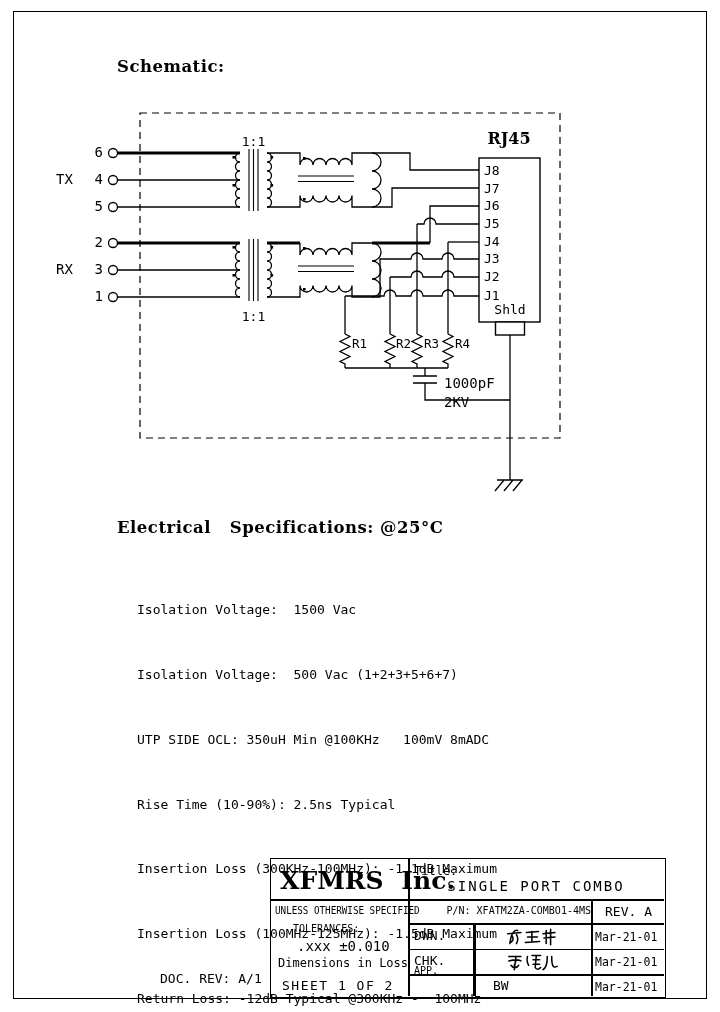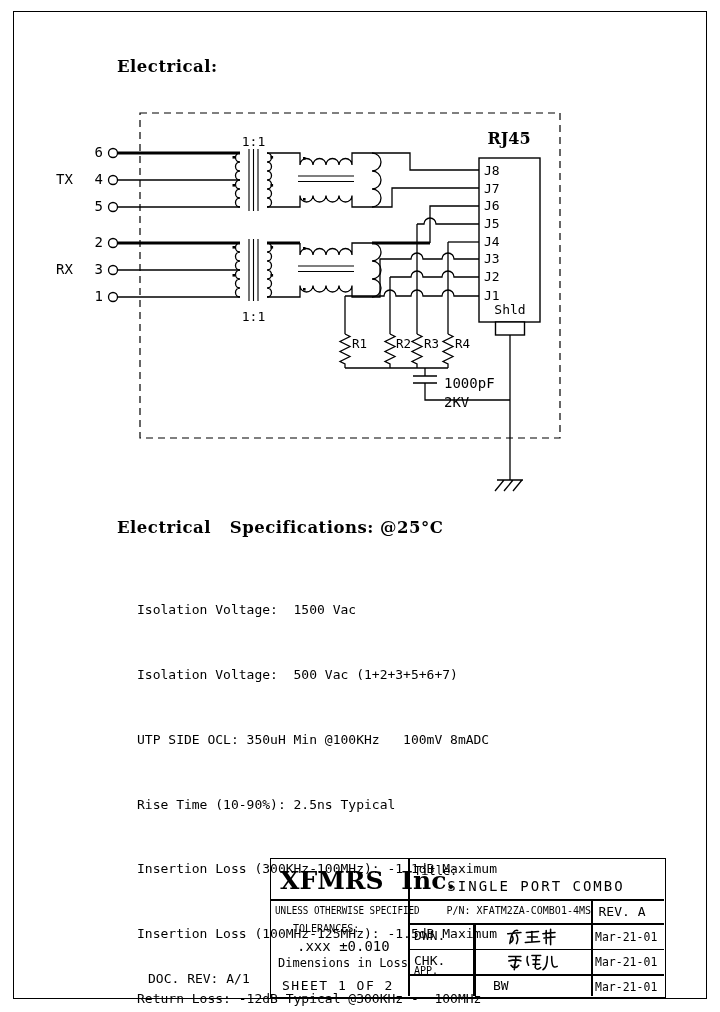--- a/index.html
+++ b/index.html
@@ -20,31 +20,31 @@
   .styx-lg{font-family:"DejaVu Sans Mono",monospace;font-size:14px;fill:#000;}
   .rj45-title{font-family:"DejaVu Serif","Liberation Serif",serif;font-size:16px;font-weight:bold;fill:#000;}
   .note{position:absolute;font-size:13.5px;white-space:pre;}
   .specs{position:absolute;left:137px;top:556px;font-size:13px;line-height:21.6px;white-space:pre;}
   
   #titleblock{position:absolute;left:270px;top:858px;width:396px;height:140px;border:1.6px solid #000;box-sizing:border-box;}
   .tb-line{position:absolute;background:#000;}
   .tb-text{position:absolute;white-space:pre;}
   .company{font-family:"DejaVu Serif","Liberation Serif",serif;font-weight:bold;font-size:25px;word-spacing:9px;}
   .condensed{display:inline-block;transform:scaleX(0.88);transform-origin:left center;}
-  .docrev{position:absolute;left:148px;top:971px;font-size:13px;}
+  .docrev{position:absolute;left:160px;top:971px;font-size:13px;}
   .sig-svg{position:absolute;}
   .sig-path{fill:none;stroke:#000;stroke-width:1.4;stroke-linecap:round;}
 </style>
 </head>
 <body>
 
 <div id="page">
   <div class="border-rect"></div>
 
-  <div class="heading" style="left:117px;top:57px;">Electrical:</div>
+  <div class="heading" style="left:117px;top:57px;">Schematic:</div>
 
   <svg id="schematic-svg" width="720" height="520" viewBox="0 0 720 520">
 
     <rect class="dashbox" x="140" y="113" width="420" height="325"></rect>
 
     <g>
       <path class="wire-thick" d="M117.5,153 H240"></path>
       <path class="wire" d="M117.5,180 H240"></path>
       <path class="wire" d="M117.5,207 H240"></path>
       <path class="wire-thick" d="M117.5,243 H240"></path>
@@ -194,21 +194,21 @@
     <div class="tb-text" style="left:4px;top:45px;font-size:10.5px;width:133px;"><span class="condensed">UNLESS OTHERWISE SPECIFIED</span></div>
     <div class="tb-text" style="left:22px;top:64px;font-size:10px;">TOLERANCES:</div>
     <div class="tb-text" style="left:26px;top:79px;font-size:14px;">.xxx ±0.010</div>
     <div class="tb-text" style="left:7px;top:97px;font-size:12px;">Dimensions in Loss</div>
     <div class="tb-text" style="left:11px;top:119px;font-size:13px;letter-spacing:1.5px;">SHEET 1 OF 2</div>
 
     <div class="tb-text" style="left:143px;top:5px;font-size:12px;">Title:</div>
     <div class="tb-text" style="left:137px;top:19px;width:256px;text-align:center;font-size:14px;letter-spacing:2px;">SINGLE PORT COMBO</div>
 
     <div class="tb-text" style="left:137px;top:46px;width:183px;text-align:right;font-size:10px;">P/N: XFATM2ZA-COMBO1-4MS</div>
-    <div class="tb-text" style="left:321px;top:45px;width:60px;text-align:center;font-size:13px;">REV. A</div>
+    <div class="tb-text" style="left:321px;top:45px;width:60px;text-align:right;font-size:13px;">REV. A</div>
 
     <div class="tb-text" style="left:143px;top:69px;font-size:13px;">DWN.</div>
     <div class="tb-text" style="left:143px;top:94px;font-size:13px;">CHK.</div>
     <div class="tb-text" style="left:143px;top:106px;font-size:10px;">APP.</div>
 
     <svg class="sig-svg" style="left:228px;top:67px;" width="68" height="22" viewBox="0 0 50 20" aria-label="摩玉坤">
       <path class="sig-path" d="M4,16 C5,7 8,3 11,4 M2,7 L14,6 M6,9 C8,12 6,15 4,15 M10,8 C12,11 11,14 10,16"></path>
       <path class="sig-path" d="M19,6 L30,5 M20,10 L29,10 M24,5 L24,14 M18,15 L31,14"></path>
       <path class="sig-path" d="M37,4 L37,16 M34,7 L45,6 M41,3 L41,17 M35,11 L45,10"></path>
     </svg>

